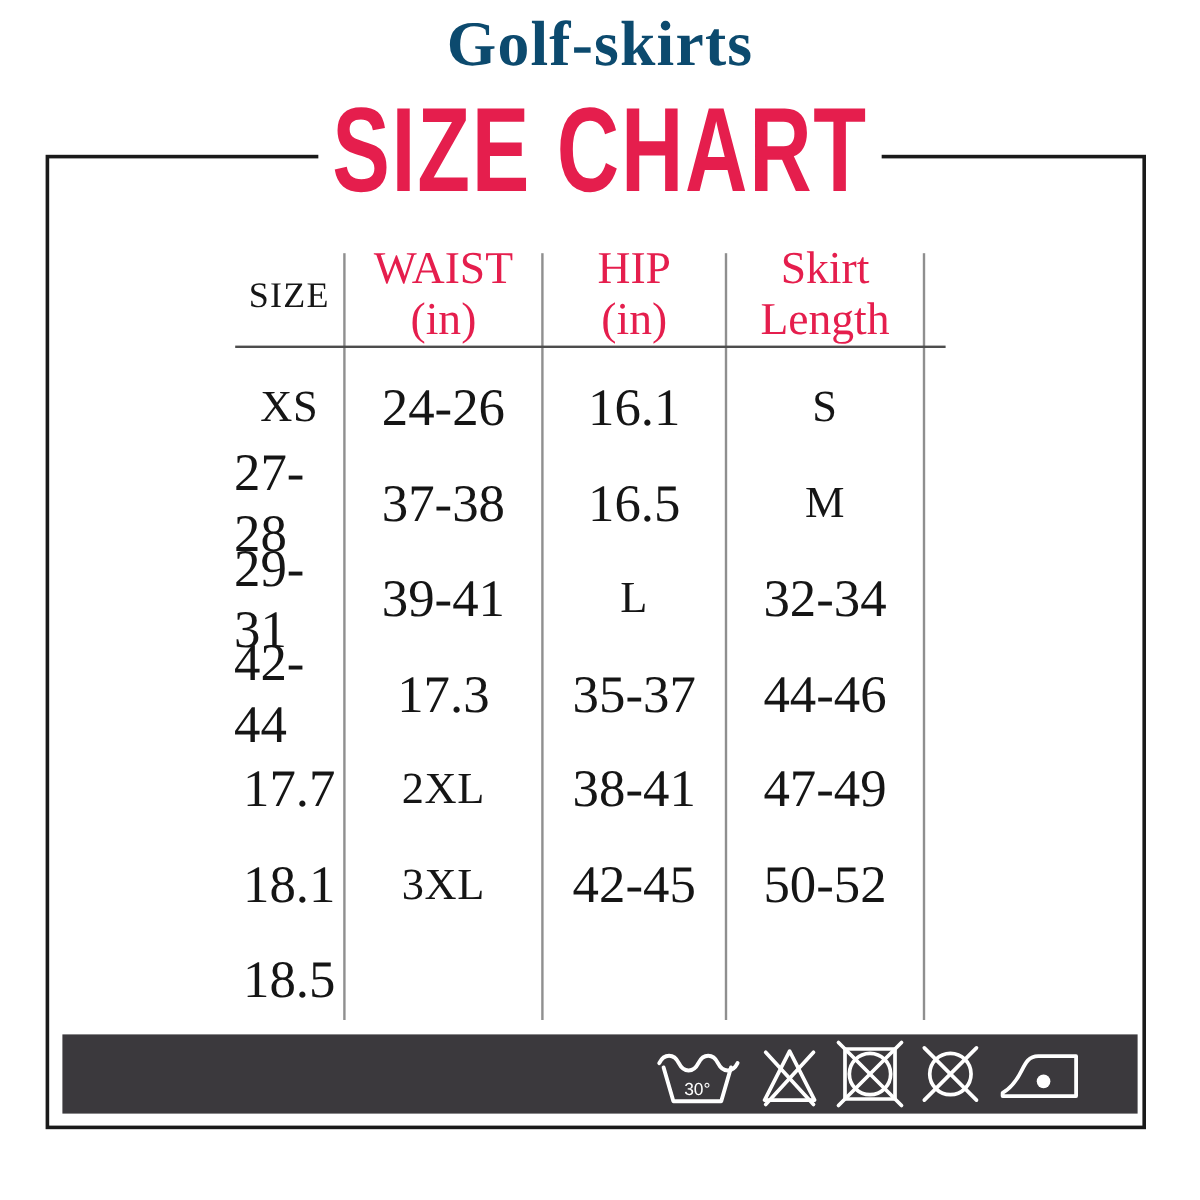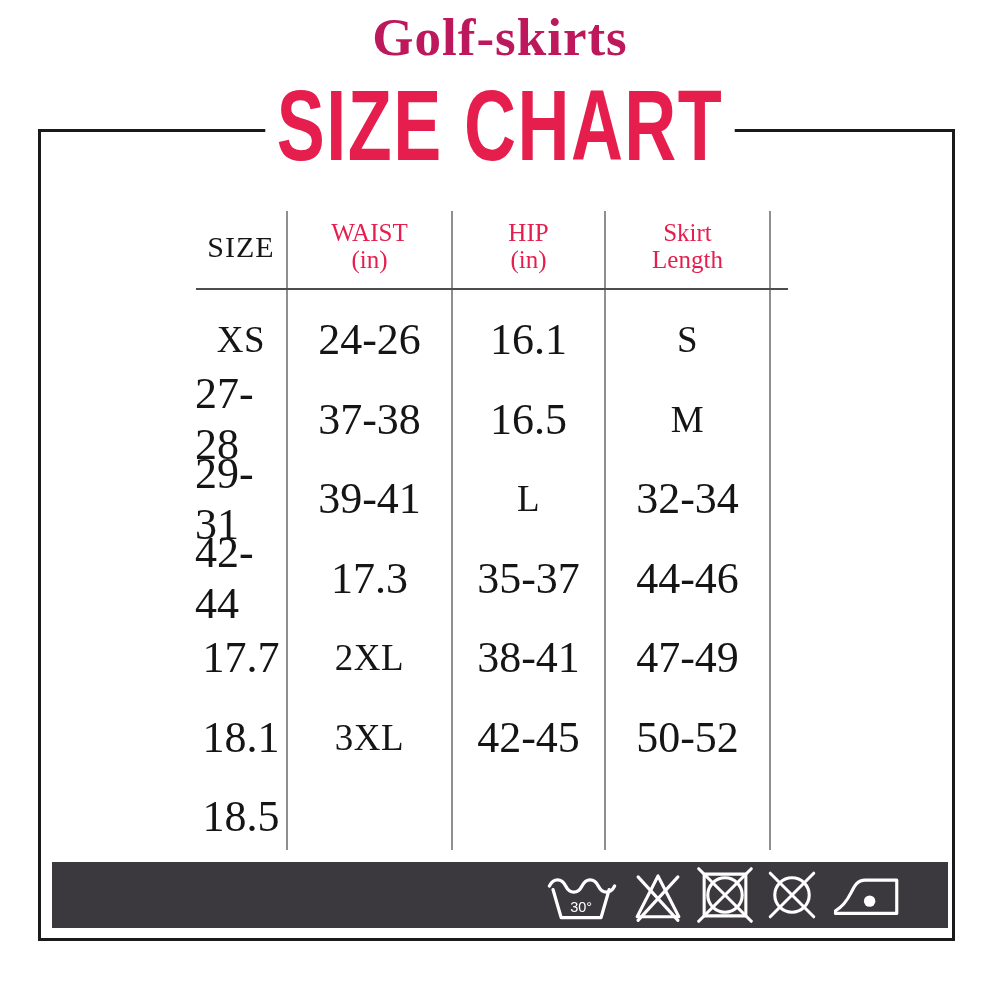--- a/index.html
+++ b/index.html
@@ -4,21 +4,21 @@
 <style>
   html,body{margin:0;padding:0;background:#ffffff;}
   .page{
     position:relative;width:1000px;height:1000px;background:#ffffff;overflow:hidden;
     font-family:"Liberation Sans",sans-serif;color:#161616;
   }
   
   .brand-title{
     position:absolute;left:0;right:0;top:0;height:74px;line-height:74px;
     text-align:center;font-family:"Liberation Serif",serif;font-weight:700;
-    font-size:53px;letter-spacing:1px;color:#be185d;
+    font-size:53px;letter-spacing:1px;color:#0c4a6e;
   }
   .size-chart-title{
     position:absolute;left:0;right:0;top:70px;height:110px;line-height:110px;
     text-align:center;z-index:3;
   }
   .size-chart-title .title-text{
     display:inline-block;background:#ffffff;padding:0 16px;
     transform:scaleX(0.72);transform-origin:center;
     font-weight:700;font-size:100px;letter-spacing:2px;color:var(--accent,#e51e4d);
   }
@@ -29,21 +29,21 @@
   }
   
   .size-table{
     position:absolute;left:195px;top:210px;width:575px;z-index:2;
     display:grid;grid-template-columns:92px 165px 153px 165px;
     grid-template-rows:90px repeat(7,79.5px);
     font-family:Liberation Serif, serif;
   }
   .th{
     display:flex;flex-direction:column;align-items:center;justify-content:center;
-    color:var(--accent,#e51e4d);font-size:25px;line-height:1.1;padding-bottom:18px;
+    color:var(--accent,#e51e4d);font-size:38px;line-height:1.1;padding-bottom:18px;
   }
   .th-size{color:#161616;font-size:30px;letter-spacing:1px;}
   .td{
     display:flex;align-items:center;justify-content:center;
     font-size:44px;color:#151515;
   }
   .td-size{font-size:37px;letter-spacing:0.5px;}
   .vline{position:absolute;top:211px;height:639px;width:2px;background:#8f8f8f;z-index:2;}
   .vline1{left:286px;} .vline2{left:451px;} .vline3{left:604px;} .vline4{left:769px;}
   .hline{position:absolute;left:196px;top:288px;width:592px;height:2px;background:#4d4d4d;z-index:2;}

